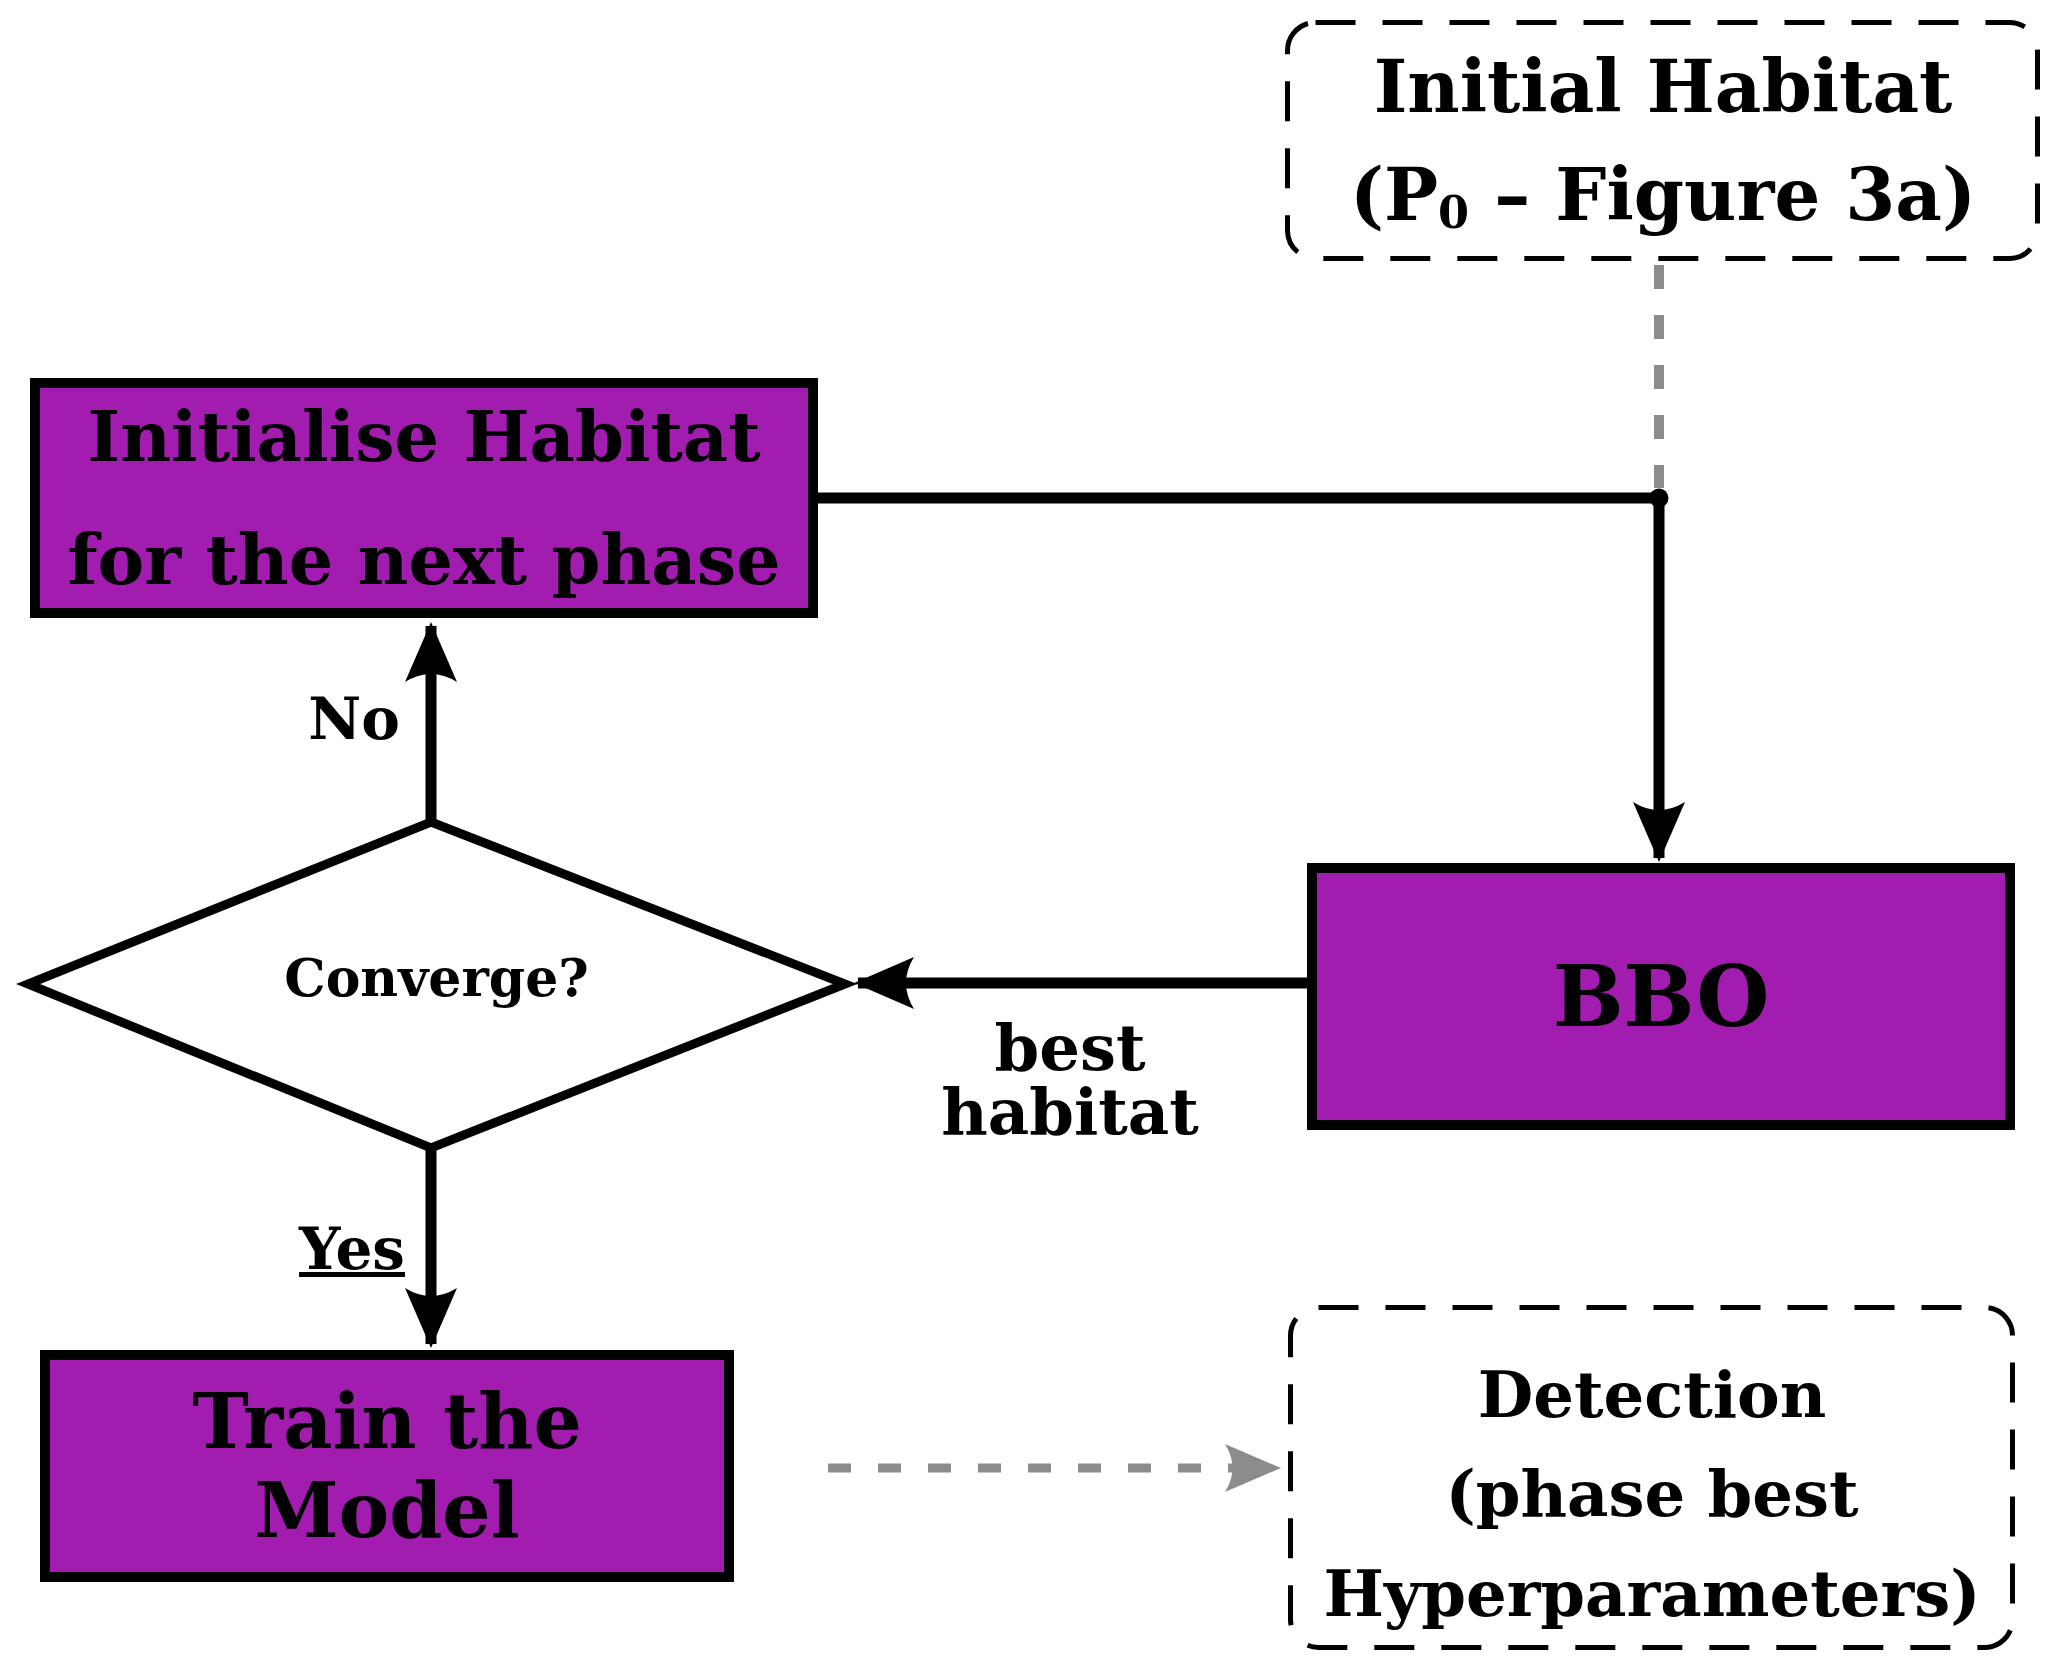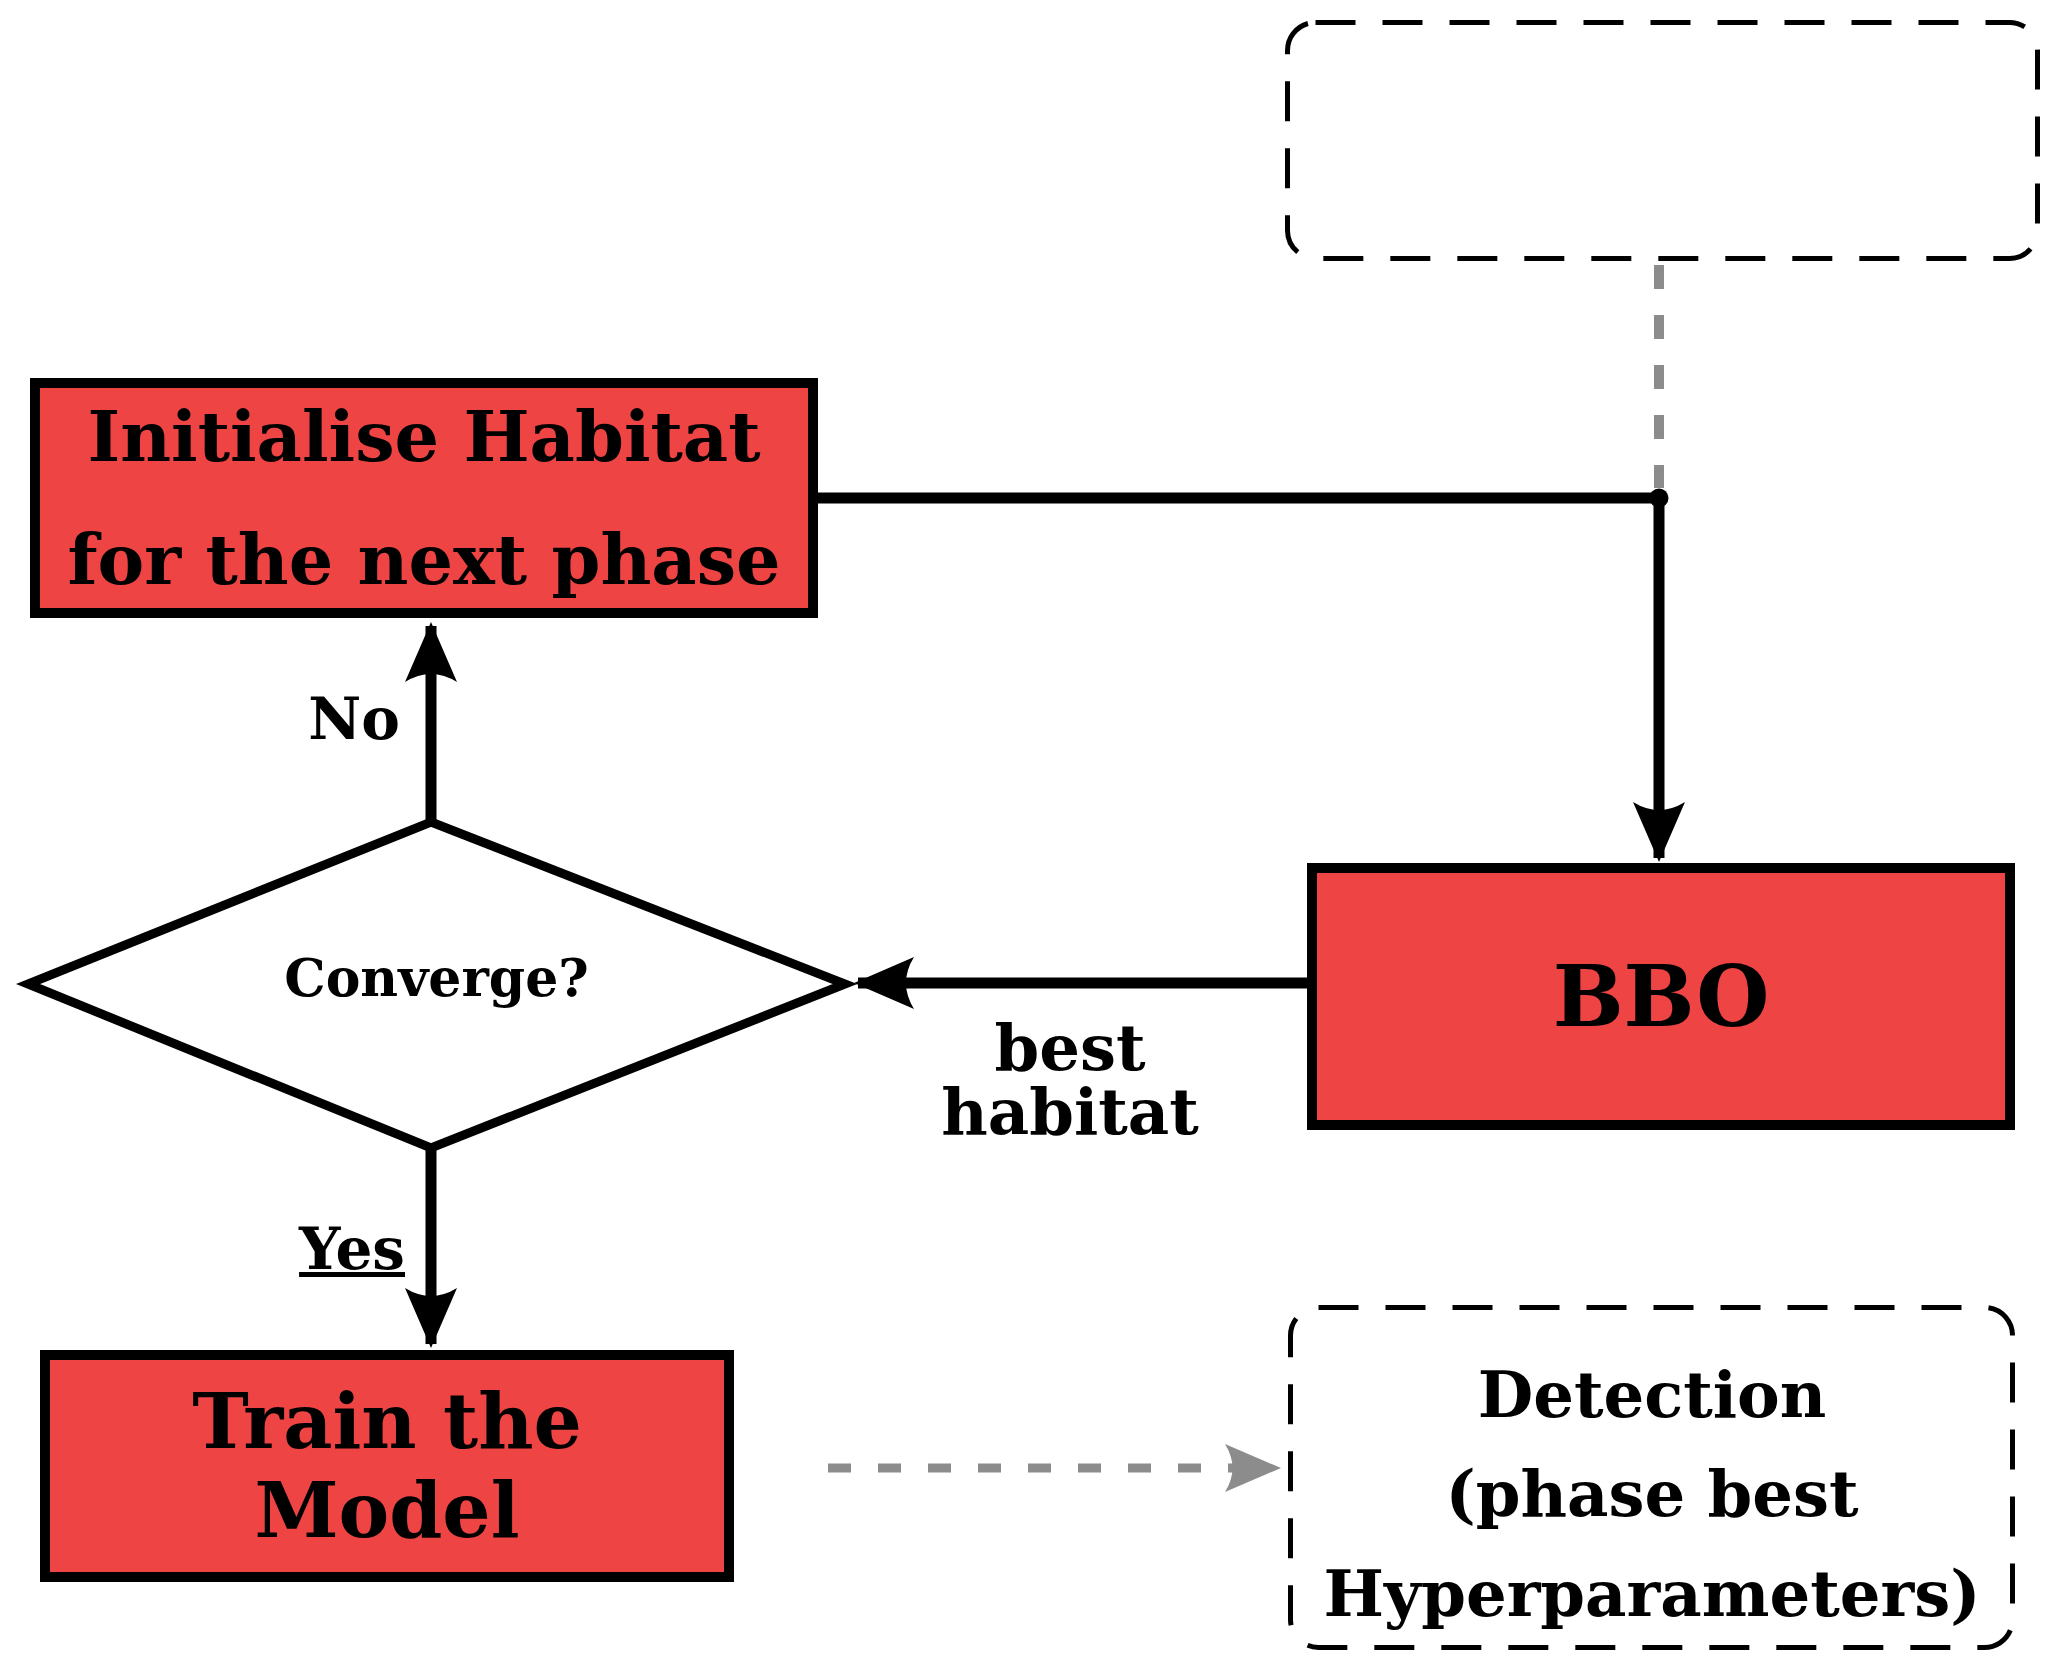--- a/index.html
+++ b/index.html
@@ -59,21 +59,21 @@
     position: absolute;
     display: flex;
     flex-direction: column;
     align-items: center;
     justify-content: center;
     text-align: center;
     box-sizing: border-box;
   }
   .solid {
     border: 10px solid var(--line, #000000);
-    background: #ef4444;
+    background: #a21caf;
     gap: 18px;
   }
   .ghost {
     background: transparent;
   }
   #node-initialise { left: 30px;   top: 378px;  width: 788px; height: 240px; font-size: 70px; line-height: 1.5; }
   #node-bbo        { left: 1307px; top: 863px;  width: 708px; height: 267px; font-size: 84px; }
   #node-train      { left: 40px;   top: 1350px; width: 694px; height: 232px; font-size: 76px; }
   #node-converge   { left: 28px;   top: 814px;  width: 817px; height: 326px; font-size: 52px; }
   #node-initial-habitat { left: 1288px; top: 23px;   width: 750px; height: 236px; font-size: 72px; line-height: 1.5; }
@@ -124,20 +124,24 @@
 
     <line class="black-line" x1="1307" y1="983" x2="858" y2="983" marker-end="url(#ah-black)"></line>
 
     <line class="black-line" x1="431" y1="820" x2="431" y2="626" marker-end="url(#ah-black)"></line>
 
     <line class="black-line" x1="431" y1="1148" x2="431" y2="1344" marker-end="url(#ah-black)"></line>
 
     <line class="gray-dash-h" x1="828" y1="1468" x2="1277" y2="1468" marker-end="url(#ah-gray)"></line>
   </svg>
 
+  <div class="node ghost" id="node-initial-habitat">
+    <div>Initial Habitat</div>
+    <div><span>(P</span><sub class="pzero">0</sub><span> – Figure 3a)</span></div>
+  </div>
 
   <div class="node solid" id="node-initialise">
     <div>Initialise Habitat</div>
     <div>for the next phase</div>
   </div>
 
   <div class="node solid" id="node-bbo">
     <div>BBO</div>
   </div>
 

